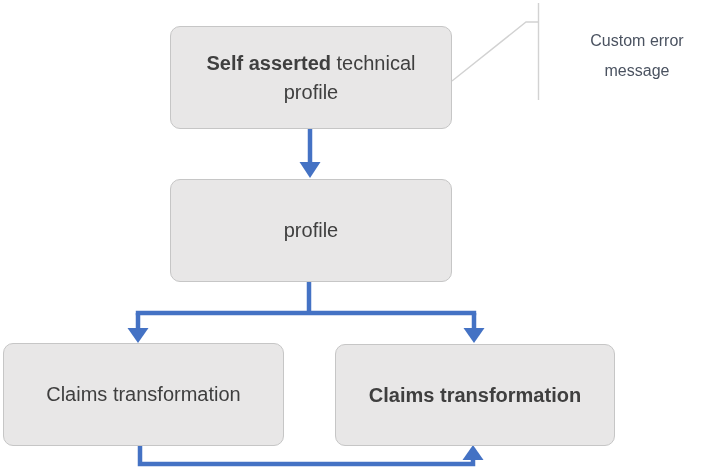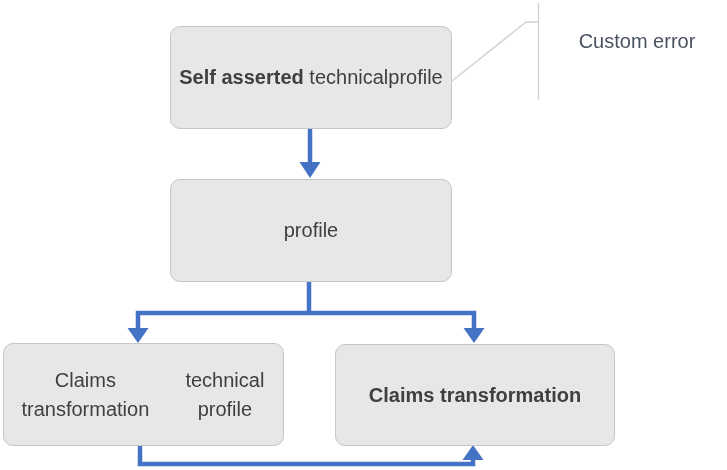--- a/index.html
+++ b/index.html
@@ -21,35 +21,35 @@
   }
   .connector-layer{position:absolute;left:0;top:0;width:727px;height:470px;}
   .blue-line{stroke:var(--connector-blue);stroke-width:4.5;fill:none;}
   .arrowhead{fill:var(--connector-blue);stroke:none;}
   .gray-line{stroke:var(--callout-line);stroke-width:1.4;fill:none;}
   .node{
     position:absolute;
     background:var(--box-fill);
     border:1.4px solid var(--box-border);
     border-radius:10px;
-    display:flex;flex-direction:row;
+    display:flex;flex-direction:column;
     align-items:center;justify-content:center;
     color:var(--box-text);
     font-size:20px;line-height:29px;
     text-align:center;
   }
   .node b{font-weight:bold;}
   .node-self-asserted{left:170px;top:26px;width:280px;height:101px;}
   .node-validation{left:170px;top:179px;width:280px;height:101px;}
   .node-claims-tp{left:3px;top:343px;width:279px;height:101px;}
   .node-claims{left:335px;top:344px;width:278px;height:100px;}
   .callout-label{
     position:absolute;left:552px;top:26px;width:170px;
     text-align:center;color:var(--callout-text);
-    font-size:20px;line-height:30px;
+    font-size:16px;line-height:30px;
   }
 </style>
 </head>
 <body>
 
 <div class="canvas">
 
   <svg class="connector-layer" width="727" height="470" viewBox="0 0 727 470">
 
     <path class="gray-line" d="M452,81 L526,22 L538.5,22"></path>
@@ -73,24 +73,24 @@
     <div><b>Self asserted</b><span> technical</span></div>
     <div><span>profile</span></div>
   </div>
 
   <div class="node node-validation">
     <div><span>profile</span></div>
   </div>
 
   <div class="node node-claims-tp">
     <div><span>Claims transformation</span></div>
-    <div><span>technical profile</span></div>
   </div>
 
   <div class="node node-claims">
     <div><b>Claims transformation</b></div>
   </div>
 
   <div class="callout-label">
     <div>Custom error</div>
+    <div>message</div>
   </div>
 
 </div>
 
 </body></html>

